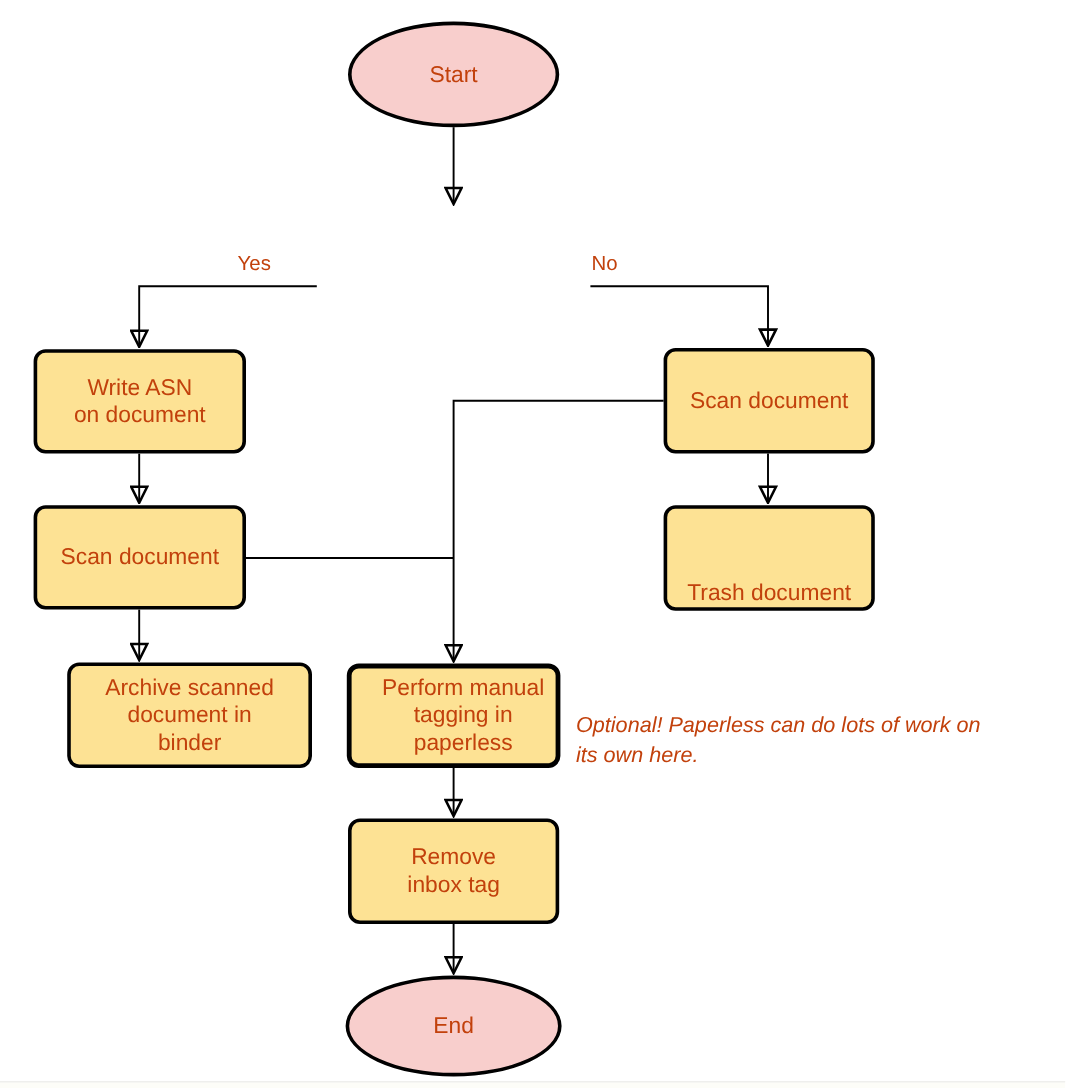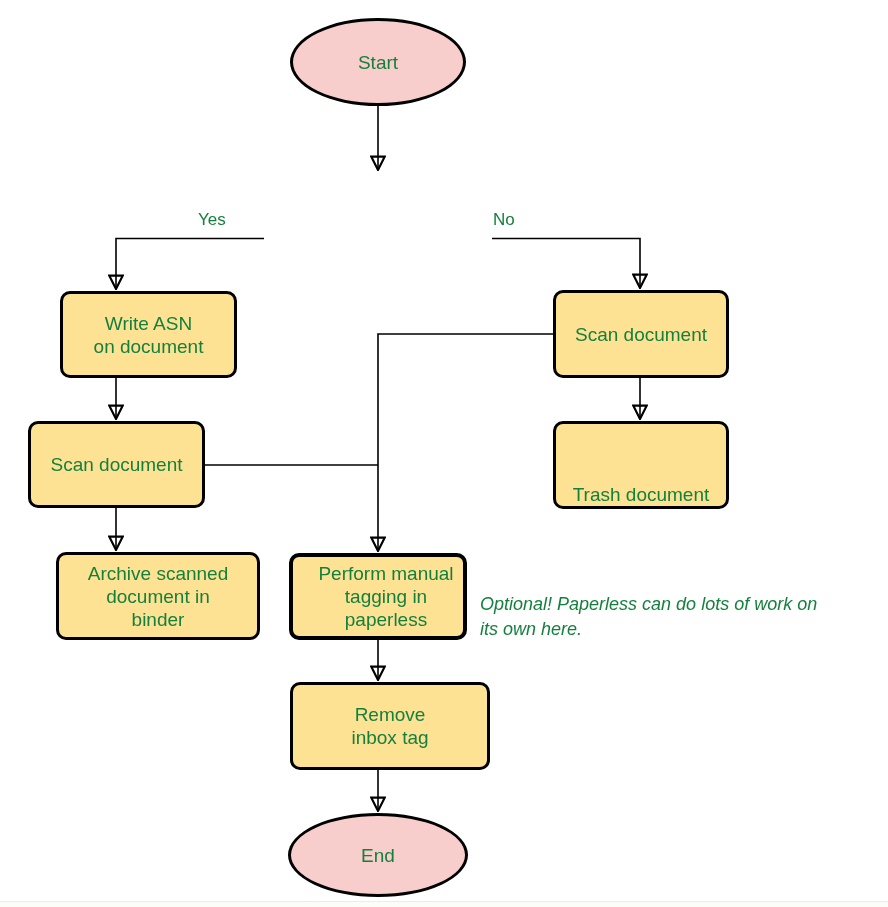--- a/index.html
+++ b/index.html
@@ -6,21 +6,21 @@
     margin: 0;
     padding: 0;
     background: #ffffff;
   }
   .canvas {
     position: relative;
     width: 888px;
     height: 907px;
     background: #ffffff;
     font-family: "Liberation Sans", "DejaVu Sans", sans-serif;
-    color: #15803d;
+    color: #c2410c;
     overflow: hidden;
   }
   .edges {
     position: absolute;
     left: 0;
     top: 0;
     width: 888px;
     height: 907px;
     pointer-events: none;
   }
@@ -114,21 +114,21 @@
     <path d="M204,465 L378,465"></path>
     <path d="M378,640 L378,680" marker-end="url(#arrow)"></path>
     <path d="M378,770 L378,811" marker-end="url(#arrow)"></path>
   </svg>
 
   <div class="node terminal" style="left:290px; top:18px; width:176px; height:88px;">
     <span>Start</span>
   </div>
 
 
-  <div class="node process" style="left:28px; top:291px; width:177px; height:87px;margin-left:32px;">
+  <div class="node process" style="left:28px; top:291px; width:177px; height:87px;">
     <span>Write ASN
 on document</span>
   </div>
 
   <div class="node process" style="left:28px; top:421px; width:177px; height:87px;">
     <span>Scan document</span>
   </div>
 
   <div class="node process" style="left:28px; top:552px; width:204px; height:88px;margin-left:28px;">
     <span>Archive scanned
@@ -143,21 +143,21 @@
   <div class="node process" style="left:553px; top:421px; width:176px; height:88px;align-items:flex-end;">
     <span>Trash document</span>
   </div>
 
   <div class="node process thick" style="left:289px; top:553px; width:178px; height:87px;">
     <span>Perform manual
 tagging in
 paperless</span>
   </div>
 
-  <div class="node process" style="left:290px; top:682px; width:200px; height:88px;">
+  <div class="node process" style="left:290px; top:682px; width:176px; height:88px;">
     <span>Remove
 inbox tag</span>
   </div>
 
   <div class="node terminal" style="left:288px; top:813px; width:180px; height:84px;">
     <span>End</span>
   </div>
 
   <div class="edge-label" style="left:198px; top:210px; width:60px;">Yes</div>
 

